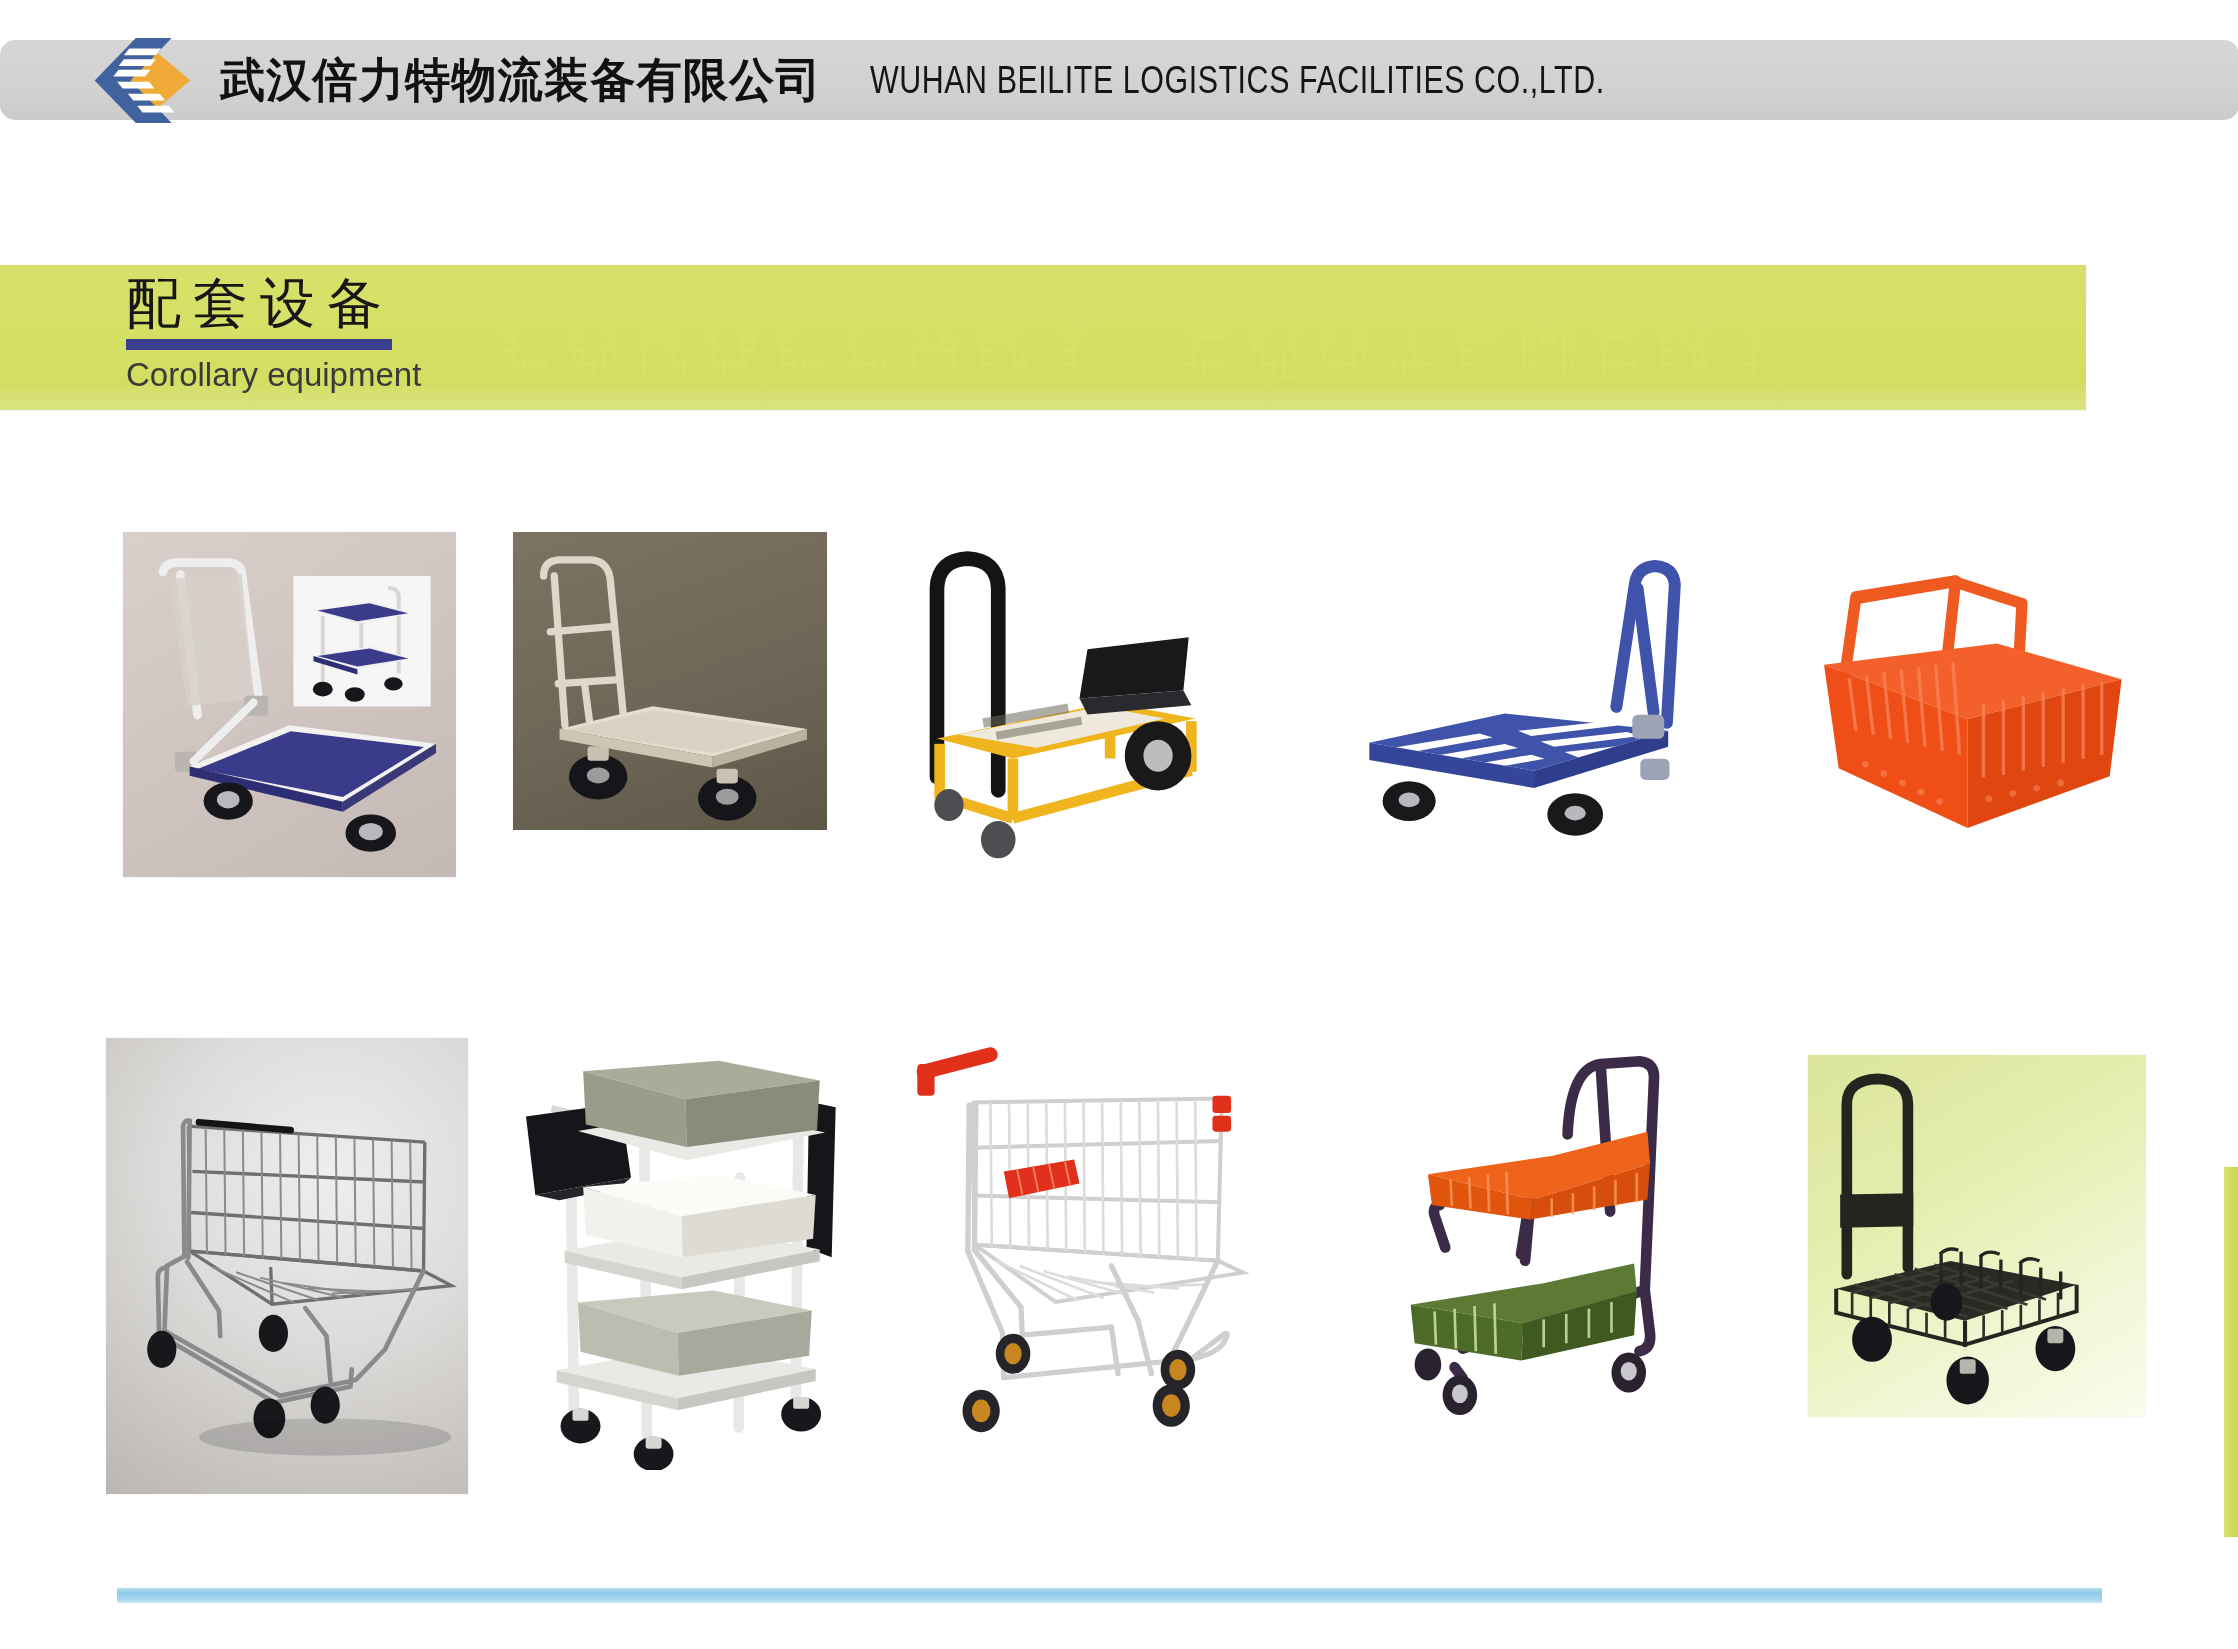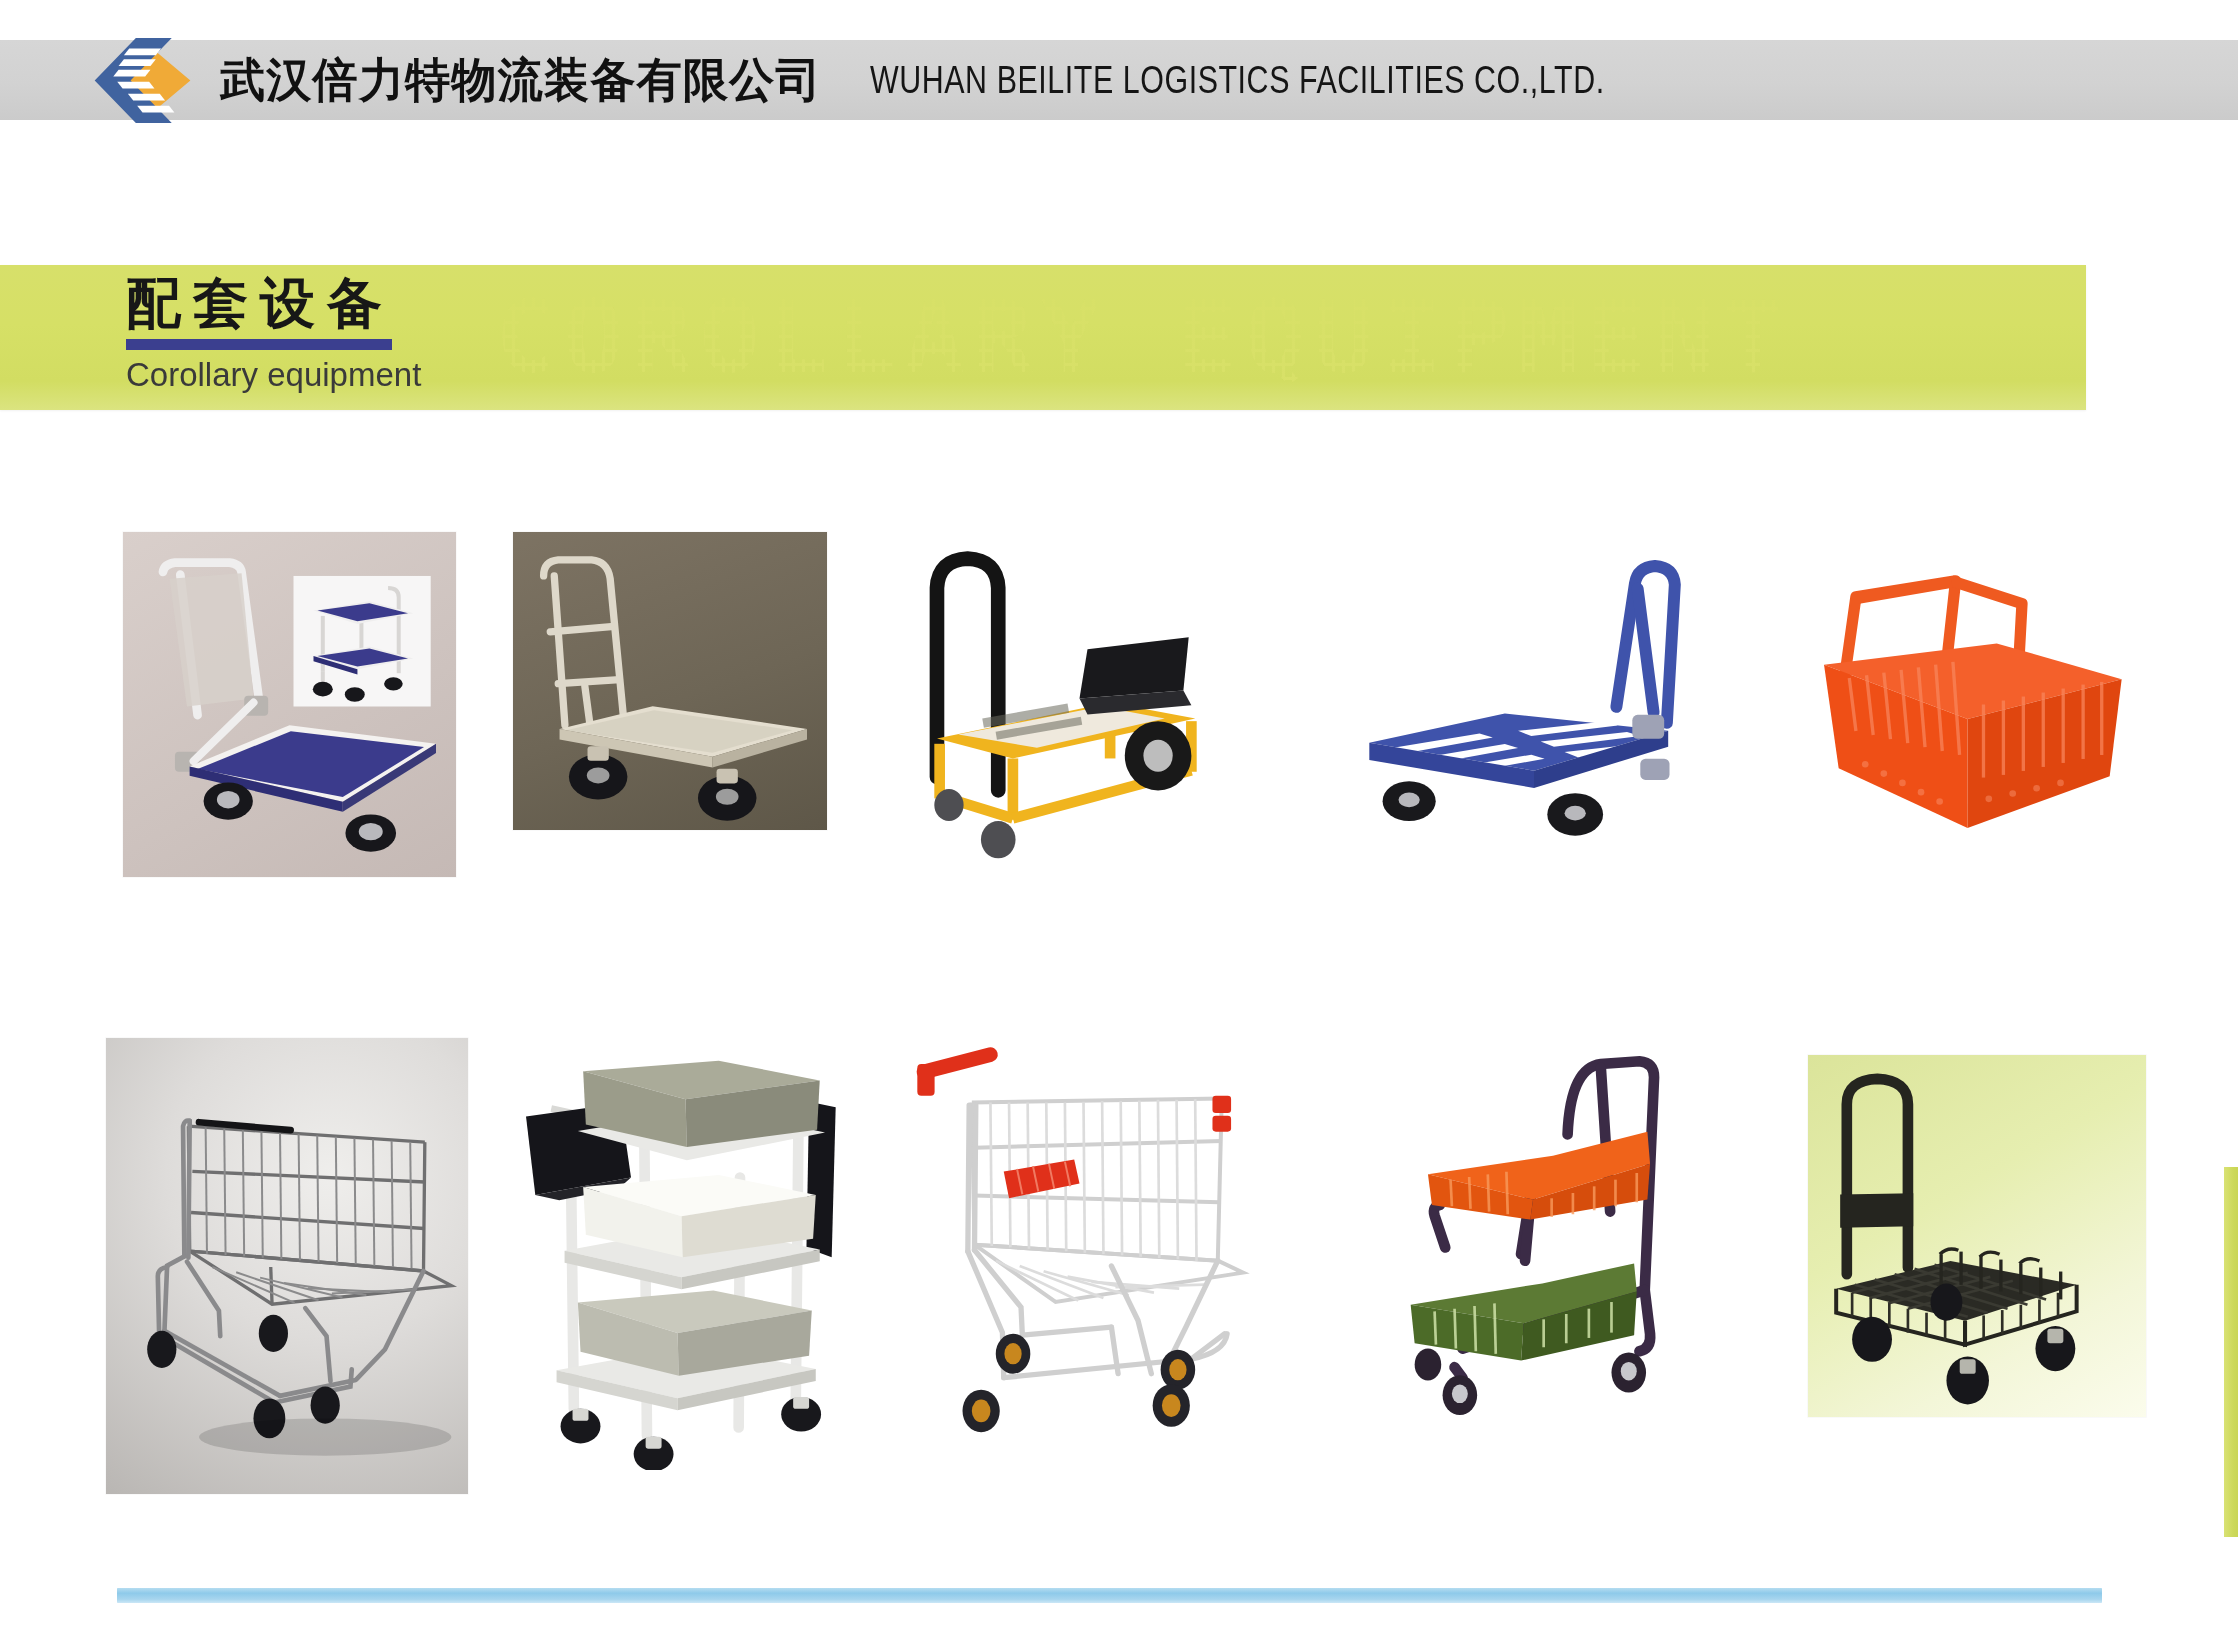--- a/index.html
+++ b/index.html
@@ -5,21 +5,21 @@
   html,body{margin:0;padding:0;background:#ffffff;}
   body{
     width:2239px;height:1649px;position:relative;overflow:hidden;
     font-family:"Liberation Sans",sans-serif;
   }
 
   
   #header-bar{
     position:absolute;left:0;top:40px;width:2239px;height:80px;
     background:linear-gradient(180deg,#d6d6d6 0%,#d2d2d2 55%,#cbcbcb 100%);
-    display:flex;align-items:center;
+    display:flex;align-items:center;border-radius:15px;
   }
   #logo-mark{
     position:relative;margin-left:92px;width:103px;height:93px;flex:0 0 auto;
   }
   #logo-mark svg{display:block;width:103px;height:93px;}
   #company-name-cn{
     margin-left:25px;font-size:45px;font-weight:bold;color:#111;
     letter-spacing:1.3px;white-space:nowrap;
     font-family:"DejaVu Sans","Liberation Sans",sans-serif;
     transform:scaleY(1.04);
@@ -34,21 +34,21 @@
   
   #section-banner{
     position:absolute;left:0;top:265px;width:2086px;height:145px;
     background:linear-gradient(180deg,#d7e06a 0%,#d6e066 40%,#d2dd62 80%,#dbe480 100%);
     box-shadow:0 1.3px 2px rgba(0,0,0,.06);
   }
   #banner-cn-block{
     position:absolute;left:126px;top:6.7px;width:279px;
   }
   #banner-title-cn{
-    font-size:55px;font-weight:bold;color:#171717;letter-spacing:12px;
+    font-size:55px;font-weight:normal;color:#171717;letter-spacing:12px;
     font-family:"DejaVu Sans","Liberation Sans",sans-serif;
     line-height:1.15;white-space:nowrap;
   }
   #banner-rule{
     width:266px;height:11.3px;background:#3b3f8f;margin-top:4px;
   }
   #banner-subtitle-en{
     margin-top:5.3px;font-size:33px;color:#3a3a3a;white-space:nowrap;
     font-family:"Liberation Sans",sans-serif;
   }

